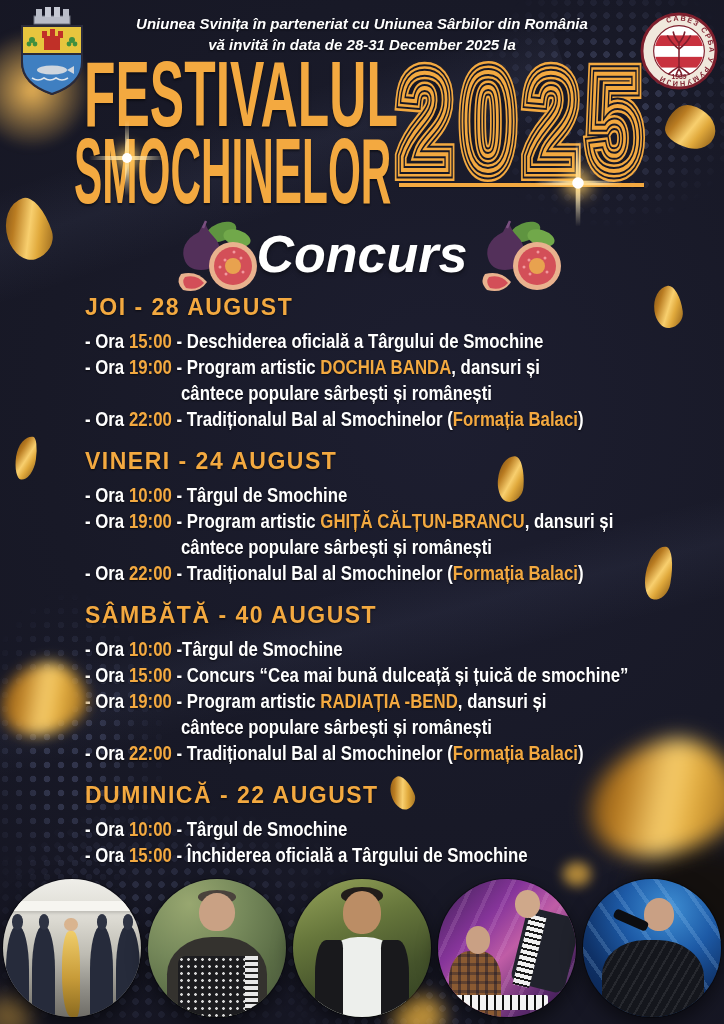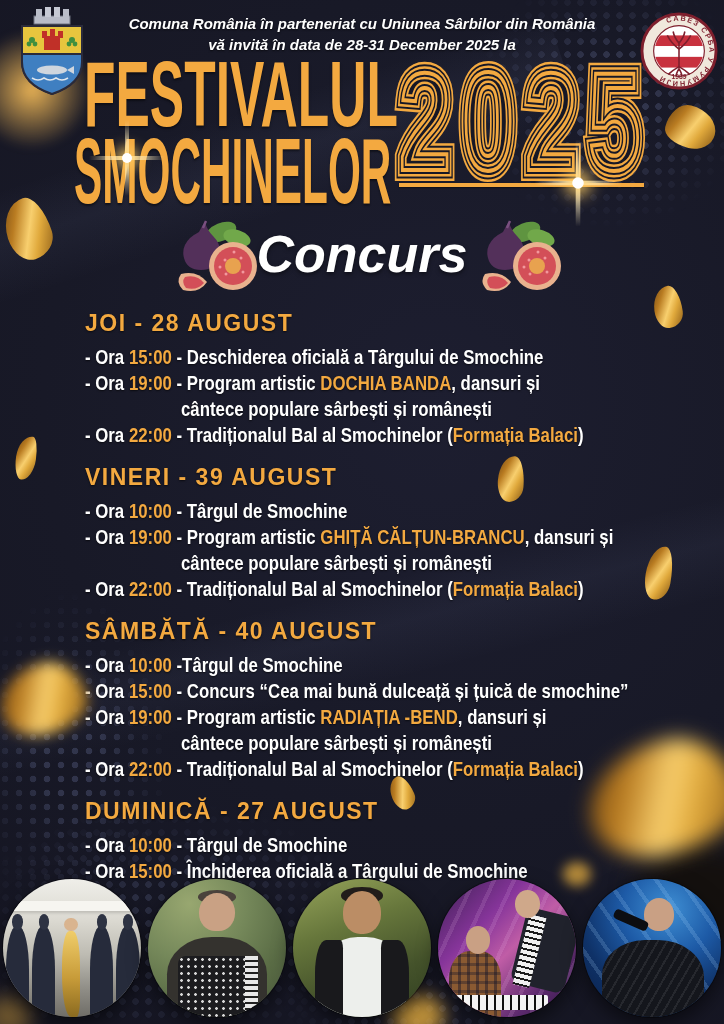--- a/index.html
+++ b/index.html
@@ -80,21 +80,21 @@
 
   
   .program{position:absolute;left:0;top:224px;width:724px;text-align:center;color:#ffffff;
     font-size:52px;font-weight:bold;font-style:italic;text-shadow:0 2px 4px rgba(0,0,0,.5);}
   .fig{position:absolute;top:218px;width:102px;height:80px;}
   .fig.left{left:163px;}
   .fig.right{left:467px;}
 
   
   #schedule{position:absolute;left:85px;top:294px;width:600px;}
-  .day-section{margin:16px 0 16px 0;}
+  .day-section{margin:0 0 16px 0;}
   .day-title{color:#f3a940;font-size:23px;font-weight:bold;letter-spacing:1.5px;line-height:26px;
     margin:0 0 8px 0;text-shadow:0 1px 2px rgba(0,0,0,.6);}
   .line{font-size:21px;font-weight:bold;line-height:26px;white-space:nowrap;
     transform:scaleX(.8);transform-origin:left top;text-shadow:0 1px 2px rgba(0,0,0,.6);}
   .line .white{color:#ffffff;}
   .line .gold{color:#f3a940;}
   .line.indent{padding-left:120px;}
 
   
   .photo{position:absolute;top:879px;width:138px;height:138px;border-radius:50%;overflow:hidden;
@@ -188,21 +188,21 @@
       </g>
       <g>
         <ellipse cx="42" cy="64" rx="15" ry="4.5" fill="#cfd6de"></ellipse>
         <path d="M57 64 l7 -4 v8 z" fill="#cfd6de"></path>
         <path d="M22 72 q6 4 12 0 q6 4 12 0 q6 4 12 0" stroke="#dfe6ee" stroke-width="1.6" fill="none"></path>
       </g>
     </svg>
   </div>
 
   <div class="hdr-text">
-    <div>Comuna România în parteneriat cu Uniunea Sârbilor din România</div>
+    <div>Uniunea Svinița în parteneriat cu Uniunea Sârbilor din România</div>
     <div>vă invită în data de 28-31 December 2025 la</div>
   </div>
 
   <div class="orglogo">
     <svg width="78" height="78" viewBox="0 0 80 80">
       <circle cx="40" cy="40" r="38" fill="#f0e8dc" stroke="#7e1f2d" stroke-width="3"></circle>
       <circle cx="40" cy="40" r="26" fill="#ffffff" stroke="#7e1f2d" stroke-width="1.2"></circle>
       <clipPath id="emb">
           <circle cx="40" cy="40" r="25"></circle>
         </clipPath>
@@ -302,36 +302,36 @@
 
   <div id="schedule">
       <div class="day-section">
         <div class="day-title">JOI - 28 AUGUST</div>
         <div class="line"><span class="white">- Ora </span><span class="gold">15:00</span><span class="white"> - Deschiderea oficială a Târgului de Smochine</span></div>
         <div class="line"><span class="white">- Ora </span><span class="gold">19:00</span><span class="white"> - Program artistic </span><span class="gold">DOCHIA BANDA</span><span class="white">, dansuri și</span></div>
         <div class="line indent"><span class="white">cântece populare sârbești și românești</span></div>
         <div class="line"><span class="white">- Ora </span><span class="gold">22:00</span><span class="white"> - Tradiționalul Bal al Smochinelor (</span><span class="gold">Formația Balaci</span><span class="white">)</span></div>
       </div>
       <div class="day-section">
-        <div class="day-title">VINERI - 39 AUGUST</div>
+        <div class="day-title">VINERI - 24 AUGUST</div>
         <div class="line"><span class="white">- Ora </span><span class="gold">10:00</span><span class="white"> - Târgul de Smochine</span></div>
         <div class="line"><span class="white">- Ora </span><span class="gold">19:00</span><span class="white"> - Program artistic </span><span class="gold">GHIȚĂ CĂLȚUN-BRANCU</span><span class="white">, dansuri și</span></div>
         <div class="line indent"><span class="white">cântece populare sârbești și românești</span></div>
         <div class="line"><span class="white">- Ora </span><span class="gold">22:00</span><span class="white"> - Tradiționalul Bal al Smochinelor (</span><span class="gold">Formația Balaci</span><span class="white">)</span></div>
       </div>
       <div class="day-section">
         <div class="day-title">SÂMBĂTĂ - 40 AUGUST</div>
         <div class="line"><span class="white">- Ora </span><span class="gold">10:00</span><span class="white"> -Târgul de Smochine</span></div>
         <div class="line"><span class="white">- Ora </span><span class="gold">15:00</span><span class="white"> - Concurs “Cea mai bună dulceață și țuică de smochine”</span></div>
         <div class="line"><span class="white">- Ora </span><span class="gold">19:00</span><span class="white"> - Program artistic </span><span class="gold">RADIAȚIA -BEND</span><span class="white">, dansuri și</span></div>
         <div class="line indent"><span class="white">cântece populare sârbești și românești</span></div>
         <div class="line"><span class="white">- Ora </span><span class="gold">22:00</span><span class="white"> - Tradiționalul Bal al Smochinelor (</span><span class="gold">Formația Balaci</span><span class="white">)</span></div>
       </div>
       <div class="day-section">
-        <div class="day-title">DUMINICĂ - 27 AUGUST</div>
+        <div class="day-title">DUMINICĂ - 22 AUGUST</div>
         <div class="line"><span class="white">- Ora </span><span class="gold">10:00</span><span class="white"> - Târgul de Smochine</span></div>
         <div class="line"><span class="white">- Ora </span><span class="gold">15:00</span><span class="white"> - Închiderea oficială a Târgului de Smochine</span></div>
       </div>
     </div>
 
   <div class="ribbon c1"></div>
   <div class="ribbon c2"></div>
   <div class="ribbon c3"></div>
   <div class="ribbon c4"></div>
   <div class="ribbon c5"></div>

